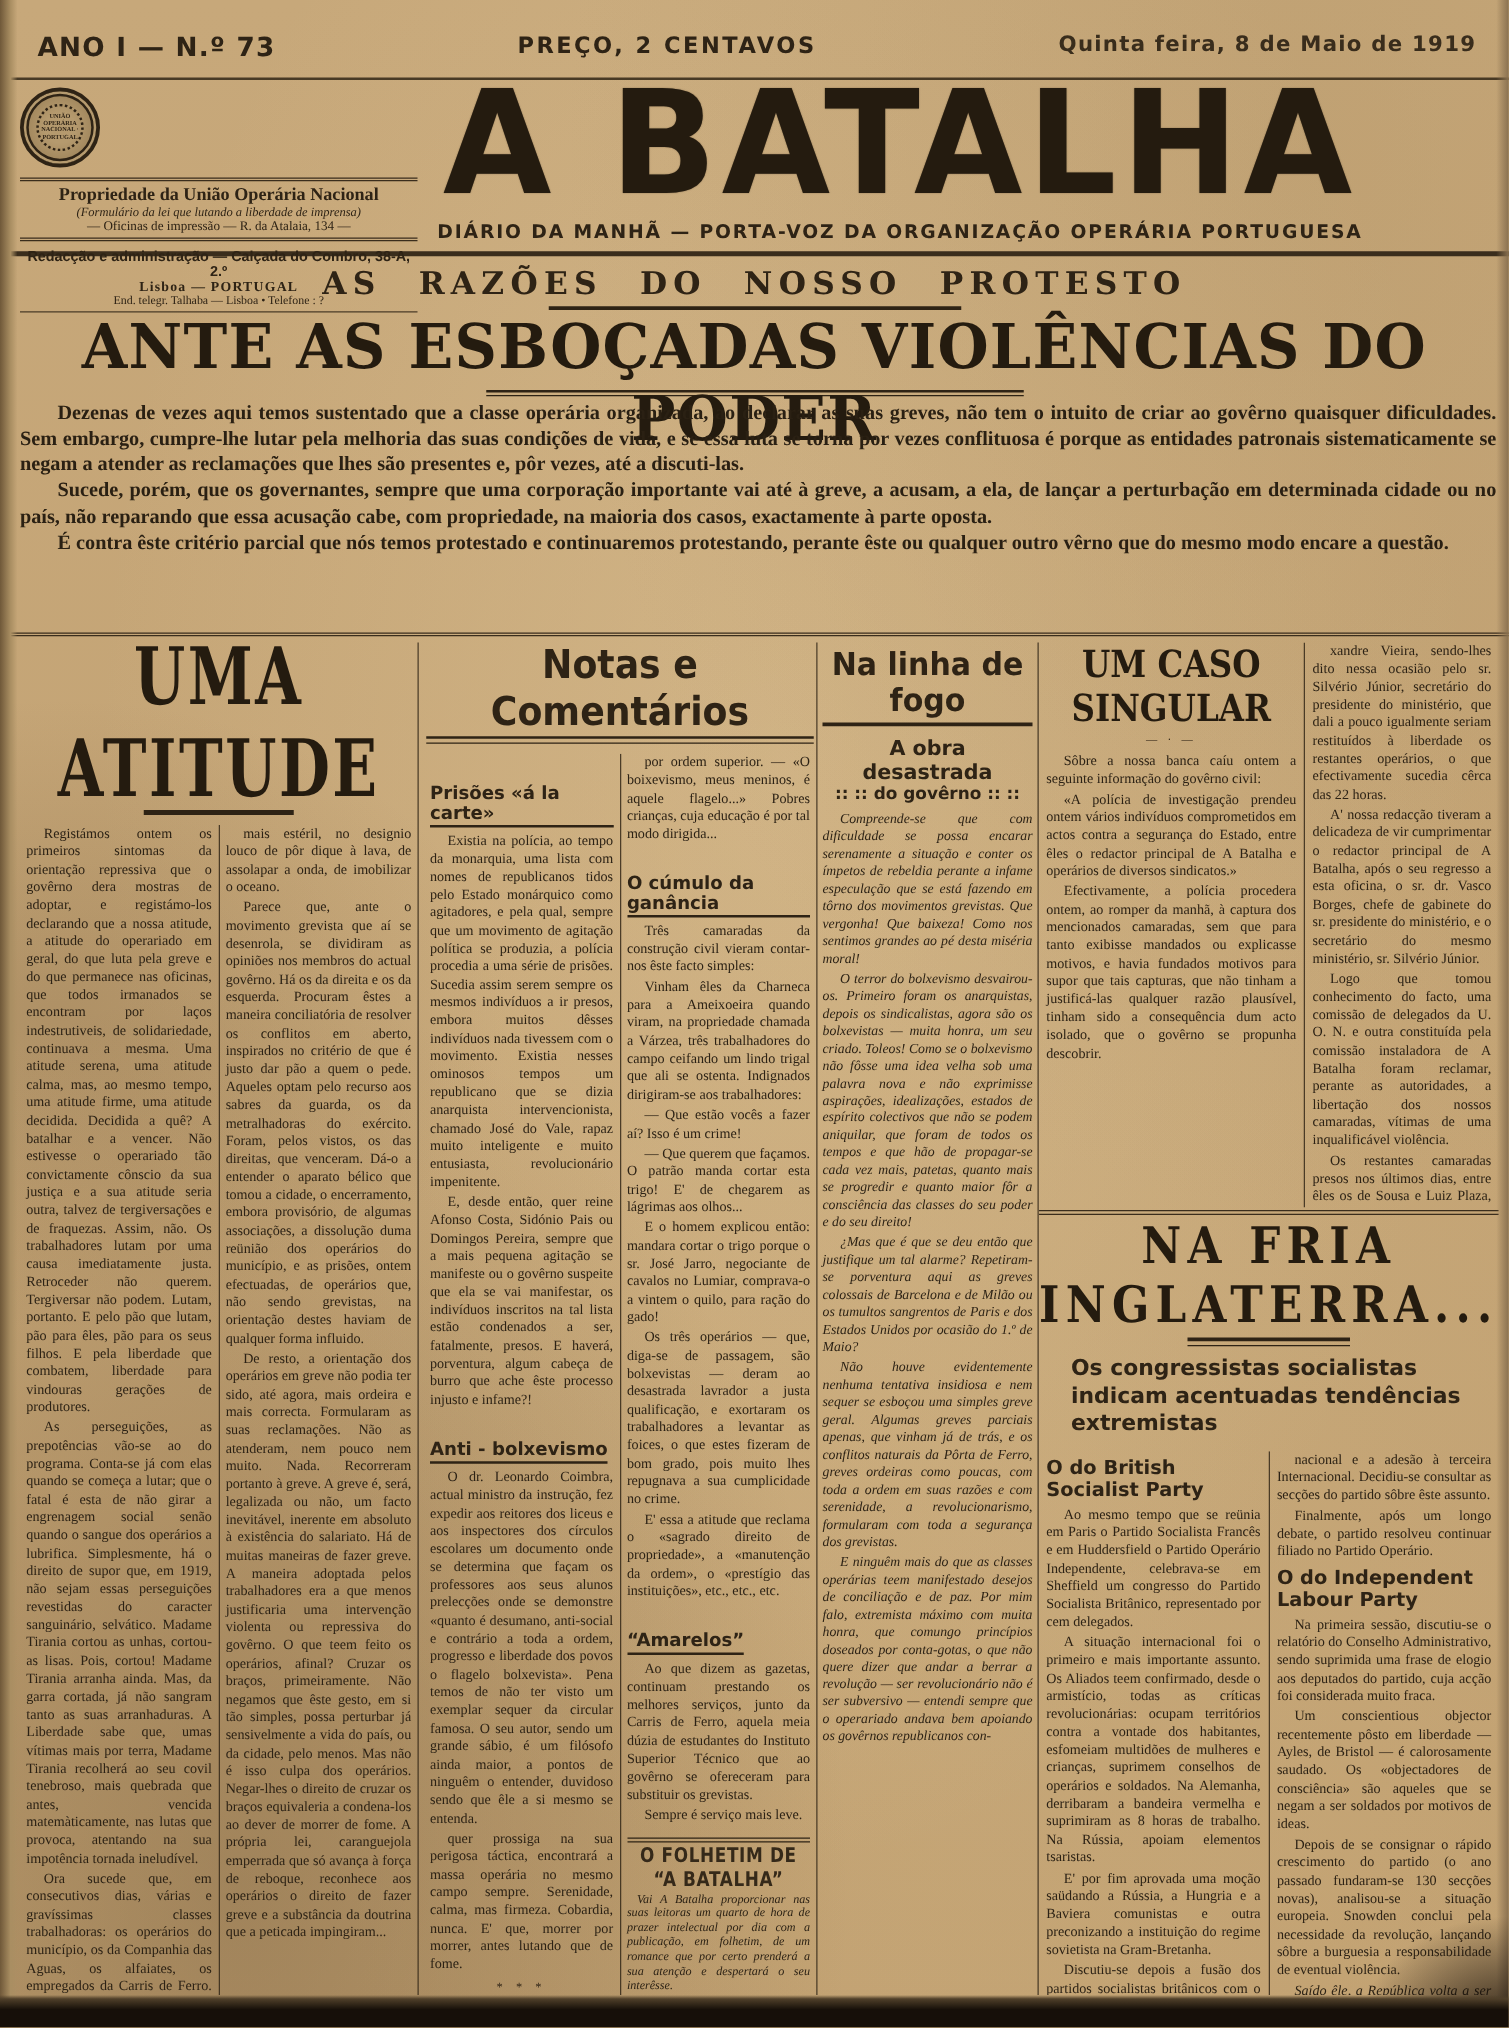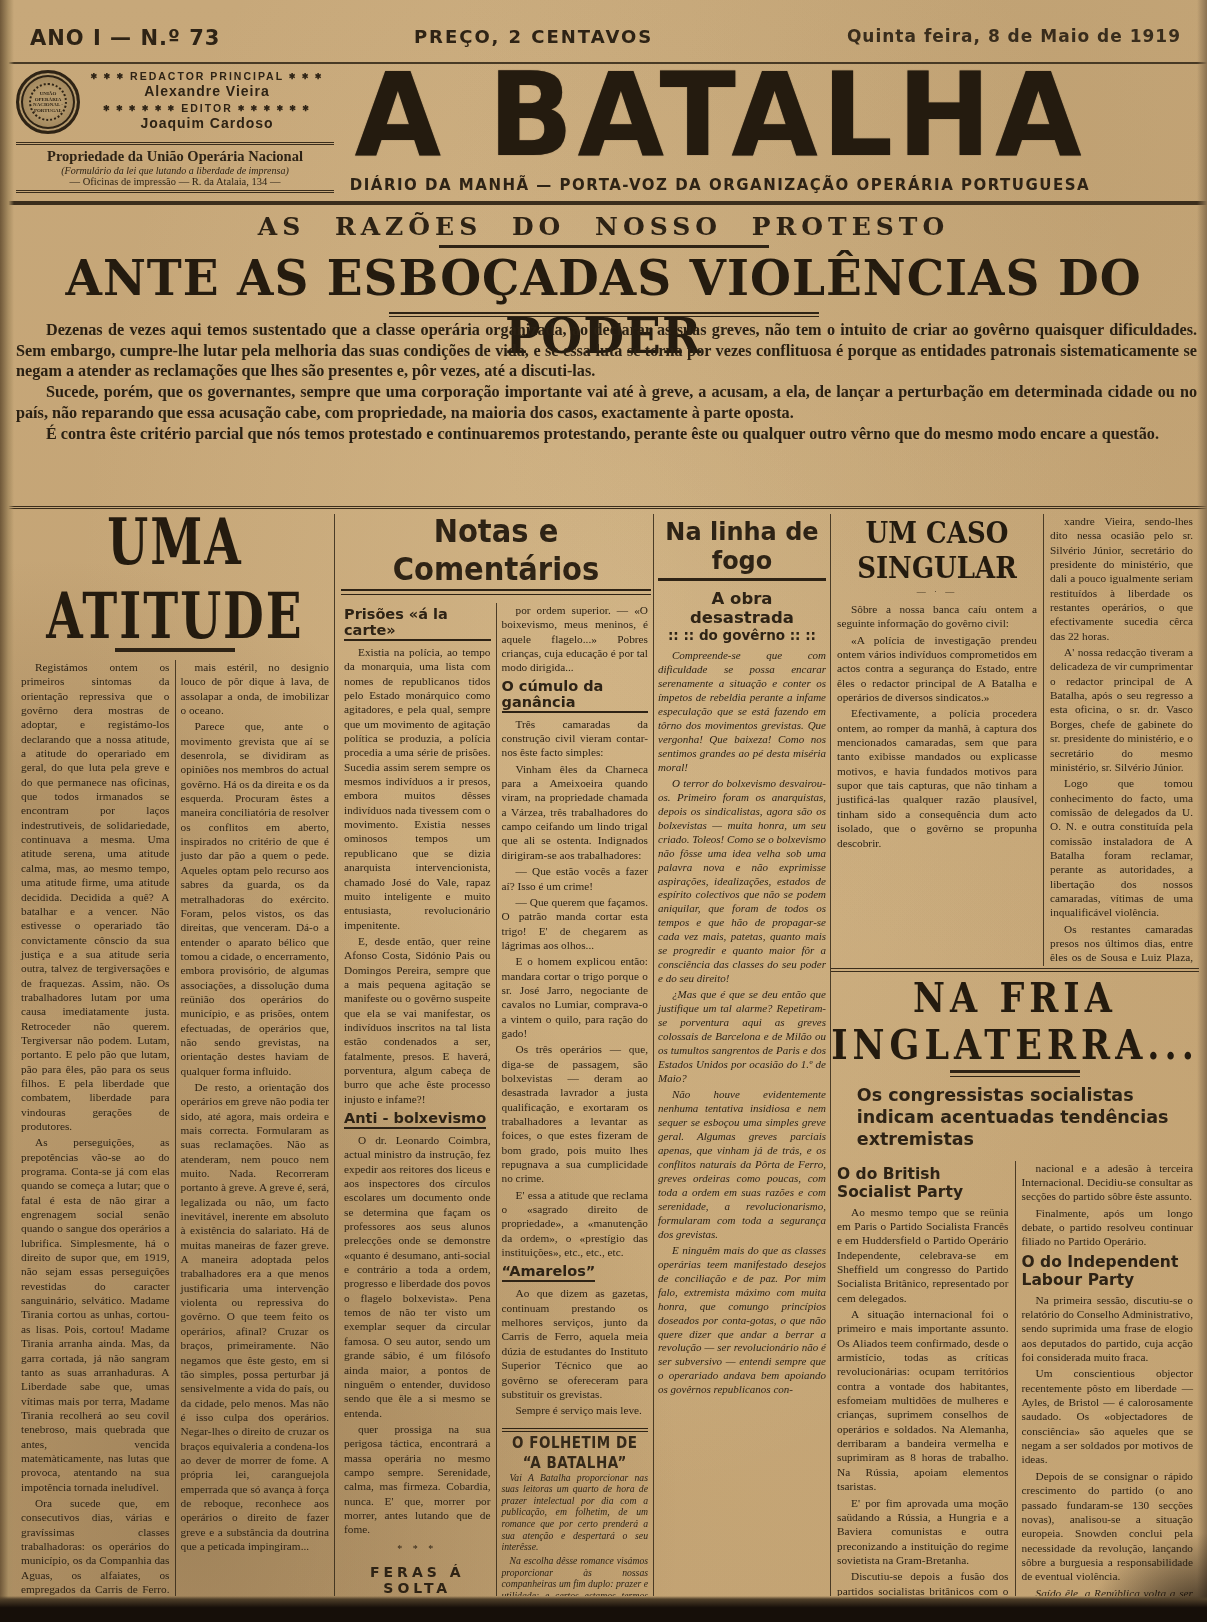--- a/index.html
+++ b/index.html
@@ -103,21 +103,21 @@
     text-align:center;letter-spacing:2px;transform:scaleY(1.35);margin-top:10px;color:#241b0f;}
   .h-underline{width:120px;height:4px;background:var(--ink);margin:14px auto 8px;}
   .twocol{display:flex;height:calc(100% - 86px);overflow:hidden;}
   .subcol{flex:1;padding:0 5px;overflow:hidden;}
   .subcol + .subcol{border-left:1px solid var(--rule);}
 
   .notas-title{font-family:"DejaVu Sans",sans-serif;font-weight:bold;font-size:29px;
     text-align:center;letter-spacing:0px;margin-top:2px;transform:scaleY(1.1);}
   .dbl-rule{border-top:2px solid var(--ink);border-bottom:1px solid var(--ink);height:3px;margin:5px 2px 8px;}
 
-  .story-head-wrap{margin:3px 0 4px;}
+  .story-head-wrap{margin:24px 0 4px;}
   .story-head{font-family:"DejaVu Sans",sans-serif;font-weight:bold;font-size:14.5px;
     border-bottom:2px solid var(--ink);display:inline-block;padding-bottom:1px;}
   .orn{text-align:center;font-size:10px;letter-spacing:4px;margin:6px 0;color:var(--ink);}
   .feras{font-family:"DejaVu Sans",sans-serif;text-align:center;font-weight:bold;font-size:14px;letter-spacing:4px;margin-top:10px;}
 
   .folhetim{border-top:4px double var(--ink);margin-top:10px;padding-top:4px;}
   .folhetim-title{font-family:"DejaVu Sans",sans-serif;font-weight:bold;font-size:13.5px;
     text-align:center;letter-spacing:.5px;transform:scaleY(1.2);margin-bottom:4px;opacity:.95;}
   .folhetim .body-txt p{font-size:9.7px;line-height:1.2;font-style:italic;text-indent:8px;}
 
@@ -161,39 +161,30 @@
     <div class="price">PREÇO, 2 CENTAVOS</div>
     <div class="pubdate">Quinta feira, 8 de Maio de 1919</div>
   </div>
   <div class="toprule"></div>
 
   <div class="infobox">
     <div class="staff-row">
       <div class="seal">
         <div class="seal-inner">UNIÃO OPERÁRIA NACIONAL · PORTUGAL</div>
       </div>
-      <div class="staff">
-        <div class="staff-line">
-          <span class="stars">✱ ✱ ✱</span>
-          <span>REDACTOR PRINCIPAL</span>
-          <span class="stars">✱ ✱ ✱</span>
-        </div>
-        <div class="staff-name">Alexandre Vieira</div>
-        <div class="staff-line">
-          <span class="stars">✱ ✱ ✱ ✱ ✱ ✱</span>
-          <span>EDITOR</span>
-          <span class="stars">✱ ✱ ✱ ✱ ✱ ✱</span>
-        </div>
-        <div class="staff-name">Joaquim Cardoso</div>
-      </div>
     </div>
     <div class="propbox">
       <div class="prop1">Propriedade da União Operária Nacional</div>
       <div class="prop2">(Formulário da lei que lutando a liberdade de imprensa)</div>
       <div class="prop3">— Oficinas de impressão — R. da Atalaia, 134 —</div>
+    </div>
+    <div class="addrbox">
+      <div class="addr1">Redacção e administração — Calçada do Combro, 38-A, 2.º</div>
+      <div class="addr2">Lisboa — PORTUGAL</div>
+      <div class="addr3">End. telegr. Talhaba — Lisboa  •  Telefone : ?</div>
     </div>
   </div>
 
   <div class="brand">A BATALHA</div>
   <div class="brand-sub">DIÁRIO DA MANHÃ — PORTA-VOZ DA ORGANIZAÇÃO OPERÁRIA PORTUGUESA</div>
   <div class="mastrule"></div>
 
   <div class="kicker">AS RAZÕES DO NOSSO PROTESTO</div>
   <div class="kicker-rule"></div>
   <div class="headline">ANTE AS ESBOÇADAS VIOLÊNCIAS DO PODER</div>

